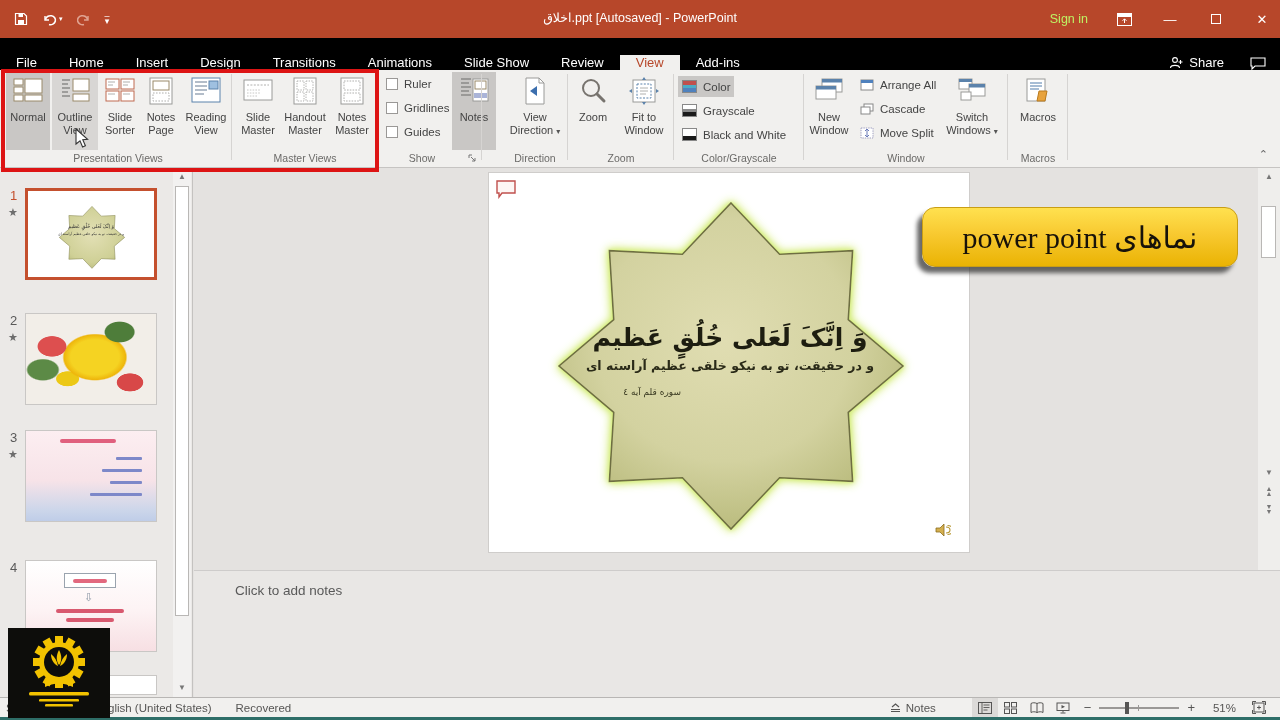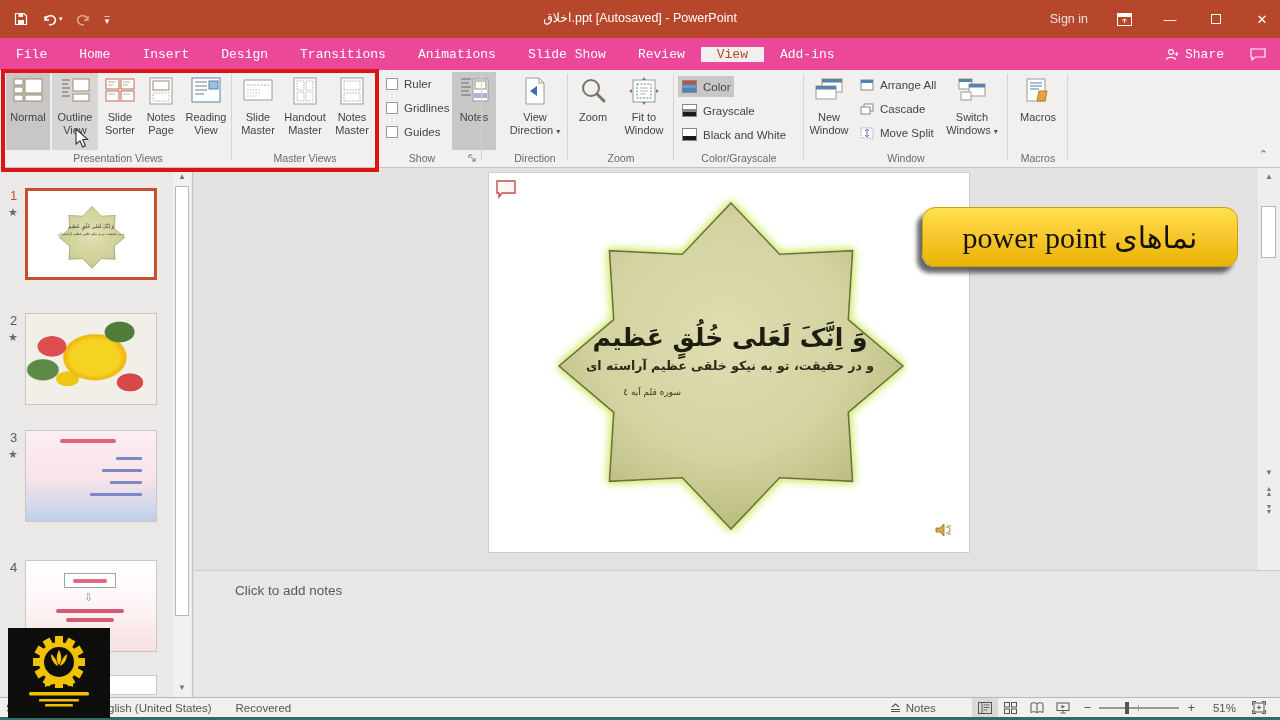--- a/index.html
+++ b/index.html
@@ -6,28 +6,28 @@
   html,body { width:1280px; height:720px; overflow:hidden; }
   body { font-family:"Liberation Sans", sans-serif; }
   #app { position:relative; width:1280px; height:720px; background:#e4e2e0; overflow:hidden; }
 
   
   .titlebar { position:absolute; left:0; top:0; width:1280px; height:38px; background:#b7472a; color:#fff; }
   .qat { position:absolute; left:14px; top:6px; display:flex; gap:14px; align-items:center; height:26px; }
   .qat svg { display:block; }
   .doc-title { position:absolute; left:0; right:0; top:10px; text-align:center; font-size:12.5px; color:#fff; }
   .tb-right { position:absolute; right:8px; top:0; height:38px; display:flex; align-items:center; gap:26px; }
-  .signin { font-size:12.5px; color:#e5e5e5; }
+  .signin { font-size:12.5px; color:#bef264; }
   .winbtn { width:20px; height:20px; display:flex; align-items:center; justify-content:center; color:#fff; font-size:13px; }
   .restore-glyph { position:relative; width:10px; height:10px; }
   .restore-glyph::before { content:""; position:absolute; left:0; bottom:0; width:8px; height:8px; border:1px solid #fff; }
   .restore-glyph::after { content:""; position:absolute; right:0; top:0; width:8px; height:8px; border:1px solid #fff; border-left:none; border-bottom:none; }
 
   
-  .tabrow { position:absolute; left:0; top:38px; width:1280px; height:32px; background:#ec4899; display:flex; align-items:center;font-family:Liberation Mono, monospace; }
+  .tabrow { position:absolute; left:0; top:38px; width:1280px; height:32px; background:#000000; display:flex; align-items:flex-end; }
   .tab { padding:0 16px; display:flex; align-items:center; color:#fff; font-size:13px; cursor:default; }
   .tab.active { background:#f1f0ee; color:#b7472a; }
   .tellme { display:flex; align-items:center; gap:7px; color:#fff; font-size:13px; padding:0 10px; }
   .tabrow .spacer { flex:1; }
   .share-btn { display:flex; align-items:center; gap:6px; color:#fff; font-size:13px; padding:0 12px; }
   .comment-btn { display:flex; align-items:center; padding:0 14px; }
 
   
   .ribbon { position:absolute; left:0; top:70px; width:1280px; height:98px; background:#f1f0ee; border-bottom:1px solid #c6c4c2; }
   .rgroup { position:absolute; top:0; height:97px; }

